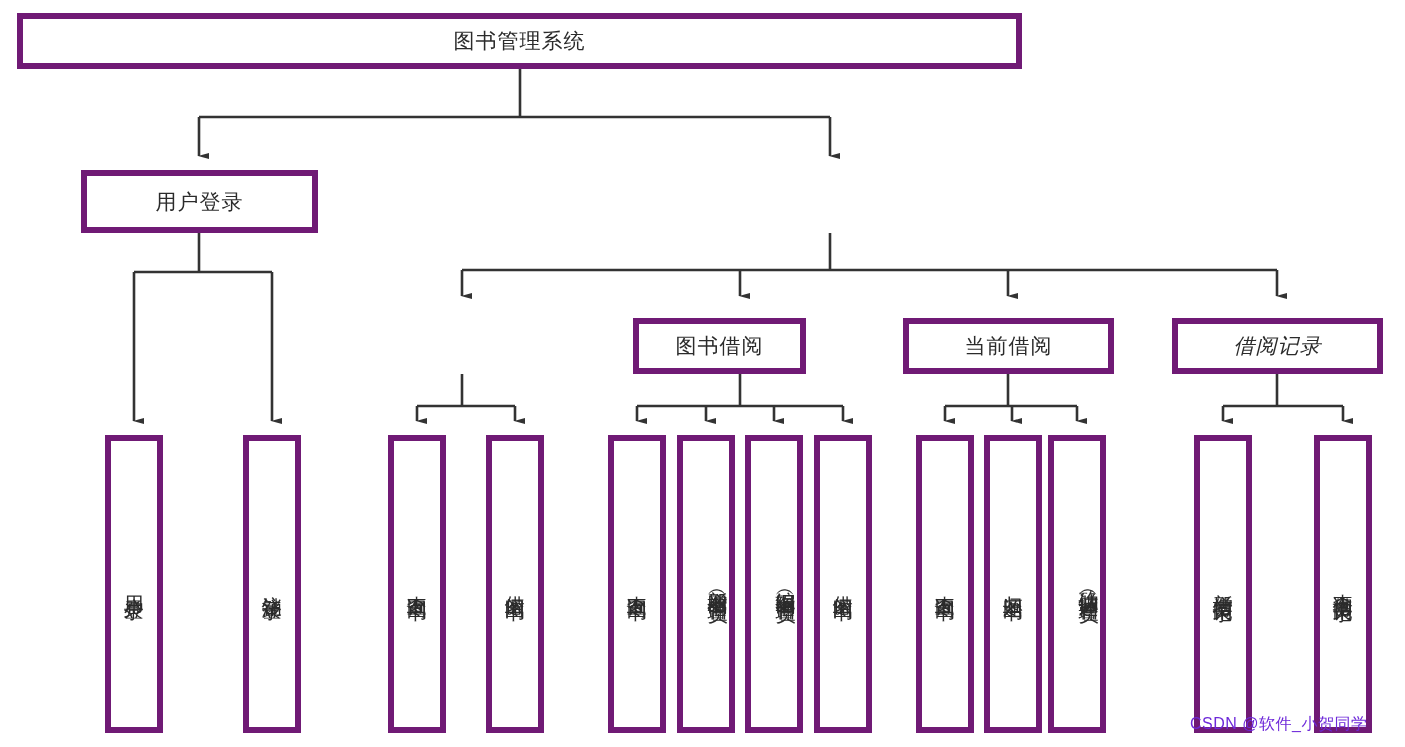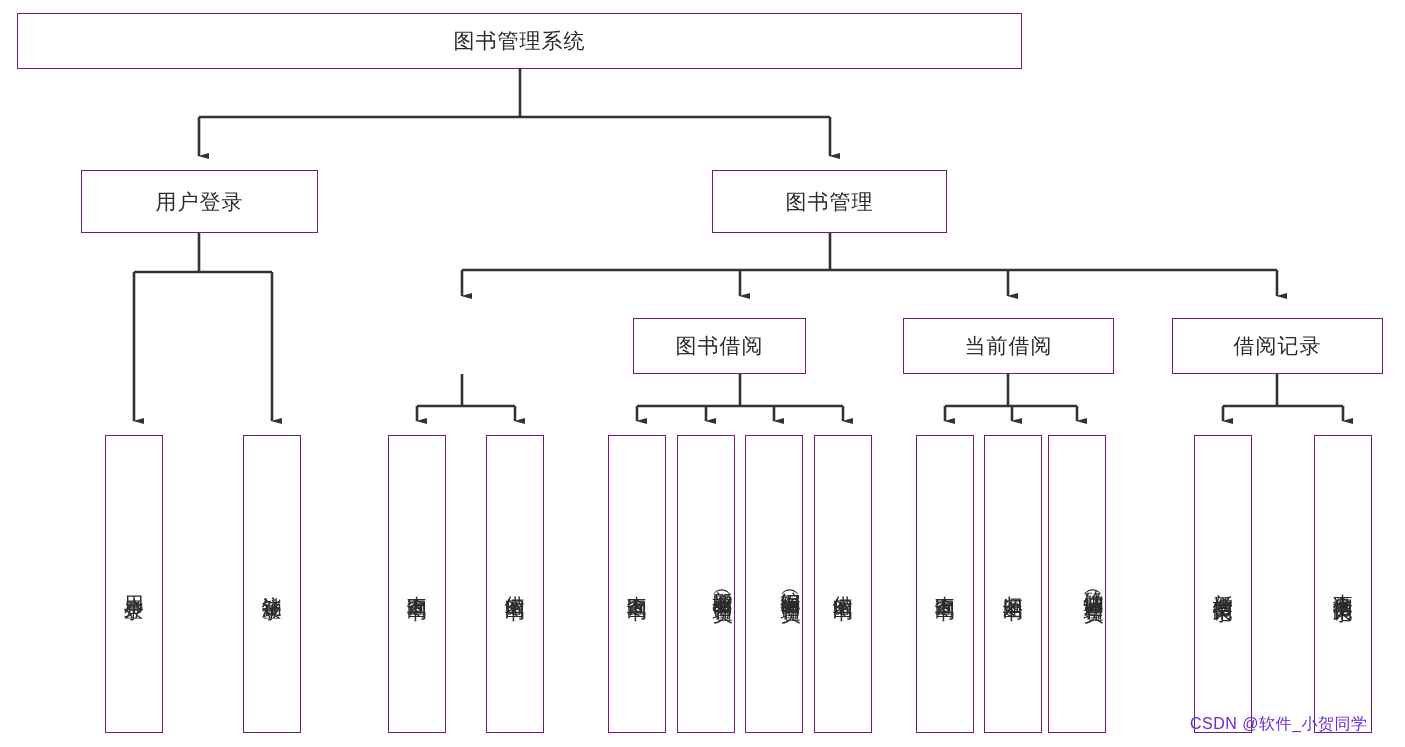--- a/index.html
+++ b/index.html
@@ -1,19 +1,19 @@
 <!DOCTYPE html>
 <html><head>
 <meta charset="utf-8">
 <style>
   html,body{margin:0;padding:0;background:#ffffff;}
   body{font-family:"Liberation Sans","DejaVu Sans",sans-serif;}
   #canvas{position:relative;width:1405px;height:747px;background:#fff;overflow:hidden;}
   #wires{position:absolute;left:0;top:0;width:1405px;height:747px;}
-  .node{position:absolute;box-sizing:border-box;background:#ffffff;border:1px solid #701a75;
+  .node{position:absolute;box-sizing:border-box;background:#ffffff;border:6px solid #701a75;
         display:flex;align-items:center;justify-content:center;color:#2b2b2b;}
   .node.h{font-size:21px;letter-spacing:1px;}
   .node.v{font-size:20px;letter-spacing:2px;writing-mode:vertical-rl;text-orientation:upright;
           line-height:1.12;padding:6px 0;}
   .node.v.fill{align-items:flex-start;}
   .label{white-space:pre;}
   .node.v .label{writing-mode:vertical-rl;text-orientation:upright;}
   #watermark{position:absolute;left:1190px;top:714px;font-size:16px;color:#6d28d9;
              letter-spacing:.5px;white-space:nowrap;pointer-events:none;}
 </style>
@@ -72,31 +72,28 @@
     </g>
   </svg>
 
   <div class="node h" style="left:17px;top:13px;width:1005px;height:56px;">
     <span class="label">图书管理系统</span>
   </div>
 
   <div class="node h" style="left:81px;top:170px;width:237px;height:63px;">
     <span class="label">用户登录</span>
   </div>
-  <div class="node h" style="left:712px;top:170px;width:235px;height:63px;">
-    <span class="label">图书管理</span>
-  </div>
 
   <div class="node h" style="left:633px;top:318px;width:173px;height:56px;">
     <span class="label">图书借阅</span>
   </div>
   <div class="node h" style="left:903px;top:318px;width:211px;height:56px;align-items:center;">
     <span class="label">当前借阅</span>
   </div>
-  <div class="node h" style="left:1172px;top:318px;width:211px;height:56px;">
+  <div class="node h" style="left:1172px;top:318px;width:211px;height:56px;font-style:italic;">
     <span class="label">借阅记录</span>
   </div>
 
   <div class="node v" style="left:105px;top:435px;width:58px;height:298px;">
     <span class="label">用户登录</span>
   </div>
   <div class="node v" style="left:243px;top:435px;width:58px;height:298px;">
     <span class="label">注销登录</span>
   </div>
 

